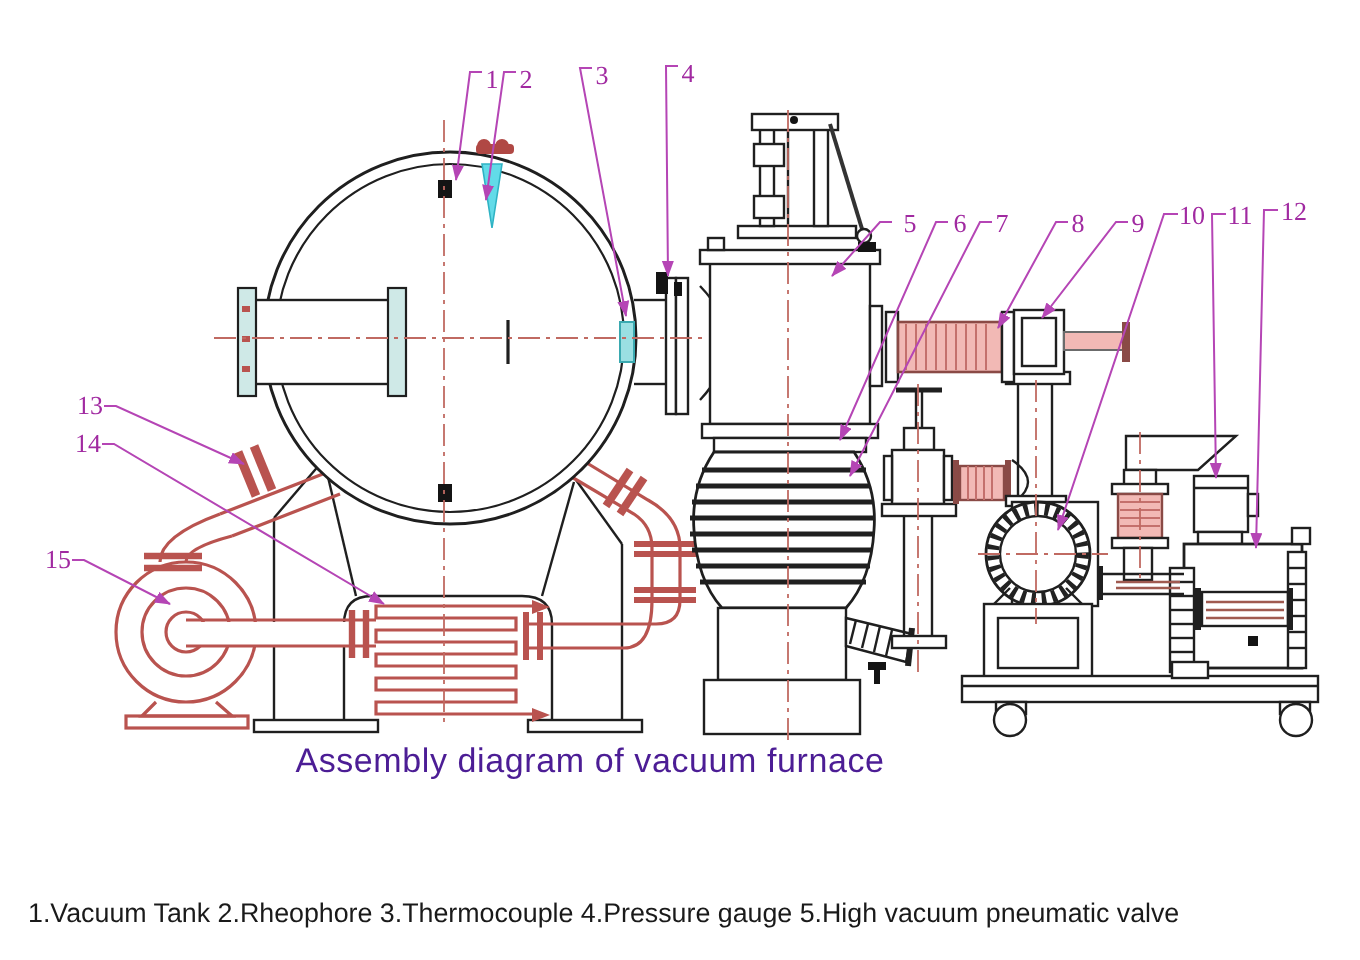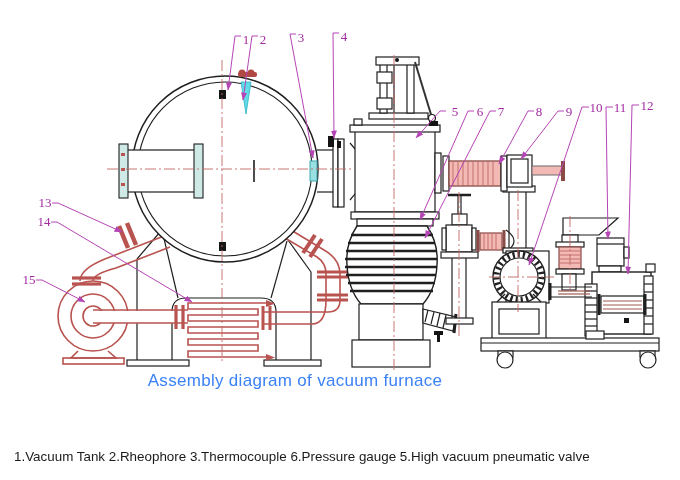--- a/index.html
+++ b/index.html
@@ -1,20 +1,20 @@
 <!DOCTYPE html>
 <html><head>
 <meta charset="utf-8">
 <style>
   html,body{margin:0;padding:0;background:#ffffff;}
   .stage{position:relative;width:680px;height:480px;background:#fff;overflow:hidden;
          font-family:"Liberation Sans",sans-serif;}
   .stage svg{position:absolute;left:0;top:0;}
   .title{position:absolute;left:0;top:371px;width:590px;text-align:center;
-         font-size:17px;color:#3b82f6;letter-spacing:.3px;}
+         font-size:17px;color:#4c1d95;letter-spacing:.3px;}
   .legend{position:absolute;left:14px;top:402px;font-size:13.4px;color:#1a1a1a;
           line-height:21.8px;white-space:pre;}
   .co{font-family:"Liberation Serif",serif;font-size:13px;fill:#a12aa1;}
   .ld{stroke:#b545b5;stroke-width:1;fill:none;}
   .blk{stroke:#1f1f1f;fill:none;stroke-width:1.2;}
   .blkf{stroke:#1f1f1f;fill:#ffffff;stroke-width:1.2;}
   .red{stroke:#b9534f;fill:none;stroke-width:1.6;}
   .cl{stroke:#c06a62;stroke-width:.9;fill:none;stroke-dasharray:11 3 2 3;}
 </style>
 </head>
@@ -336,18 +336,18 @@
     <text class="co" x="647" y="110">12</text>
     <text class="co" x="45" y="207">13</text>
     <text class="co" x="44" y="226">14</text>
     <text class="co" x="29" y="284">15</text>
   </g>
 </svg>
 
 <div class="title">Assembly diagram of vacuum furnace</div>
 
 <div class="legend">
-  <div>1.Vacuum Tank 2.Rheophore 3.Thermocouple 6.Pressure gauge 5.High vacuum pneumatic valve</div>
+  <div>1.Vacuum Tank 2.Rheophore 3.Thermocouple 4.Pressure gauge 5.High vacuum pneumatic valve</div>
   
   
 </div>
 
 </div>
 
 </body></html>

